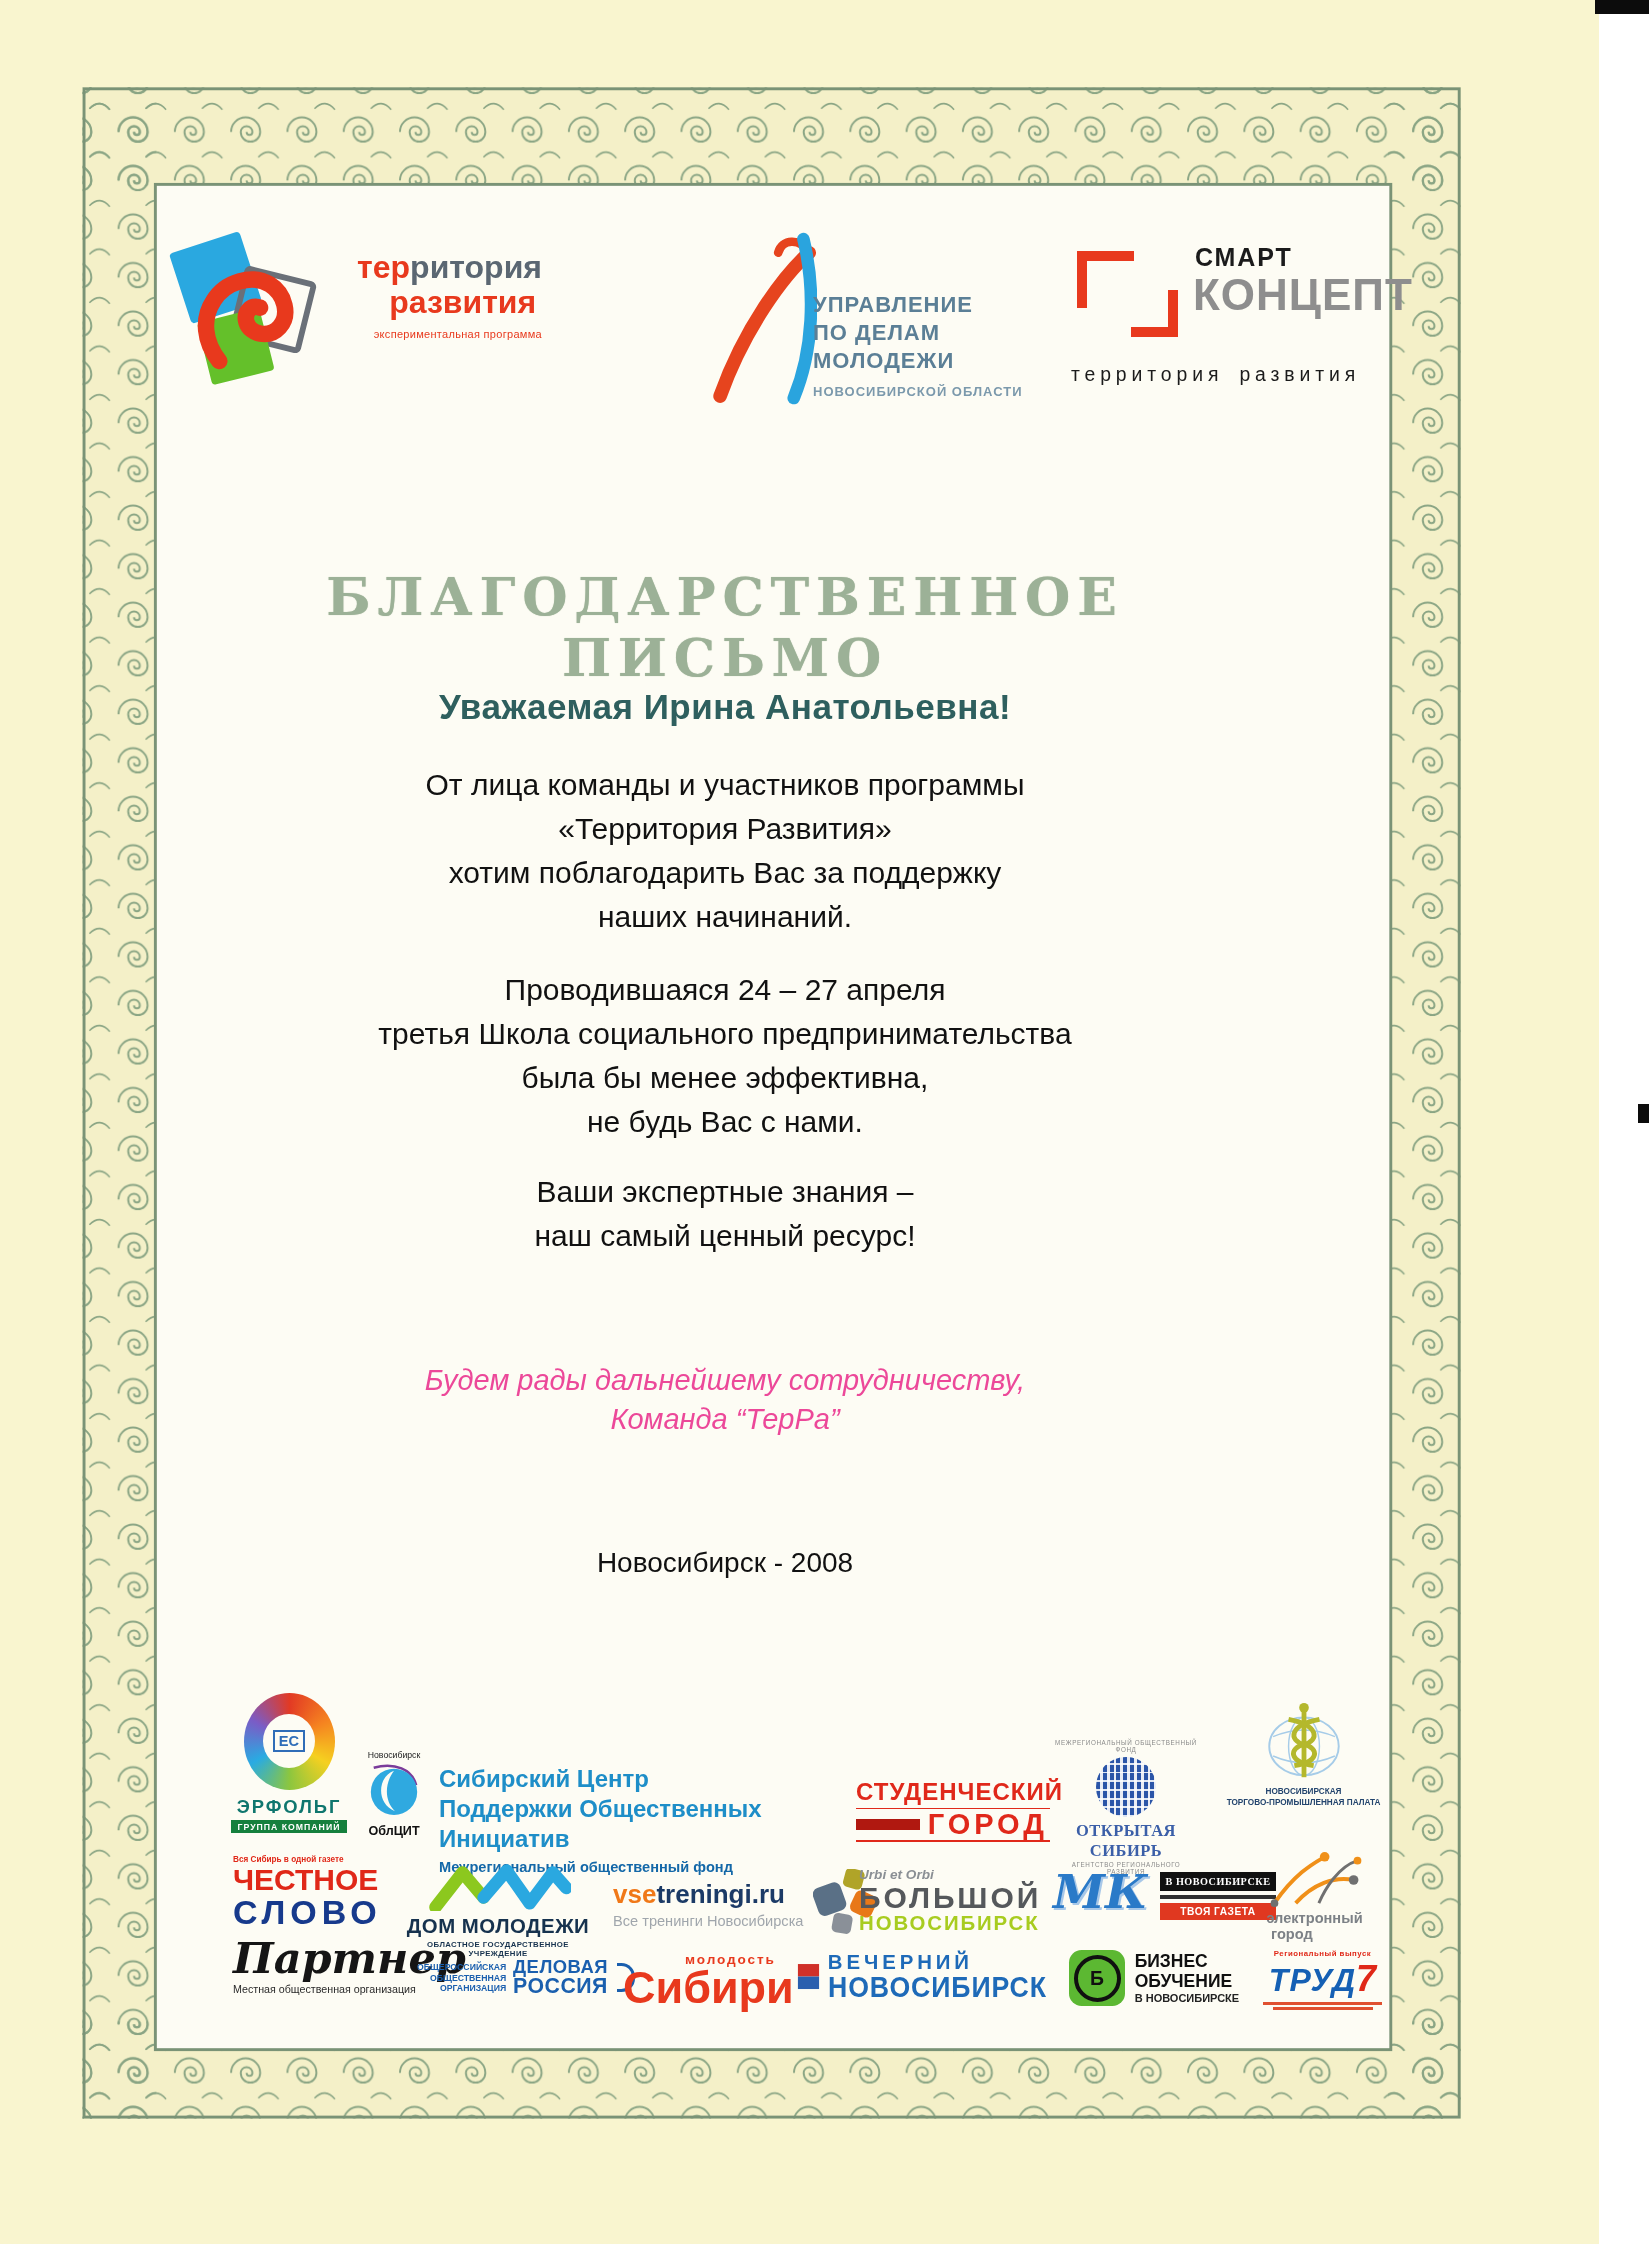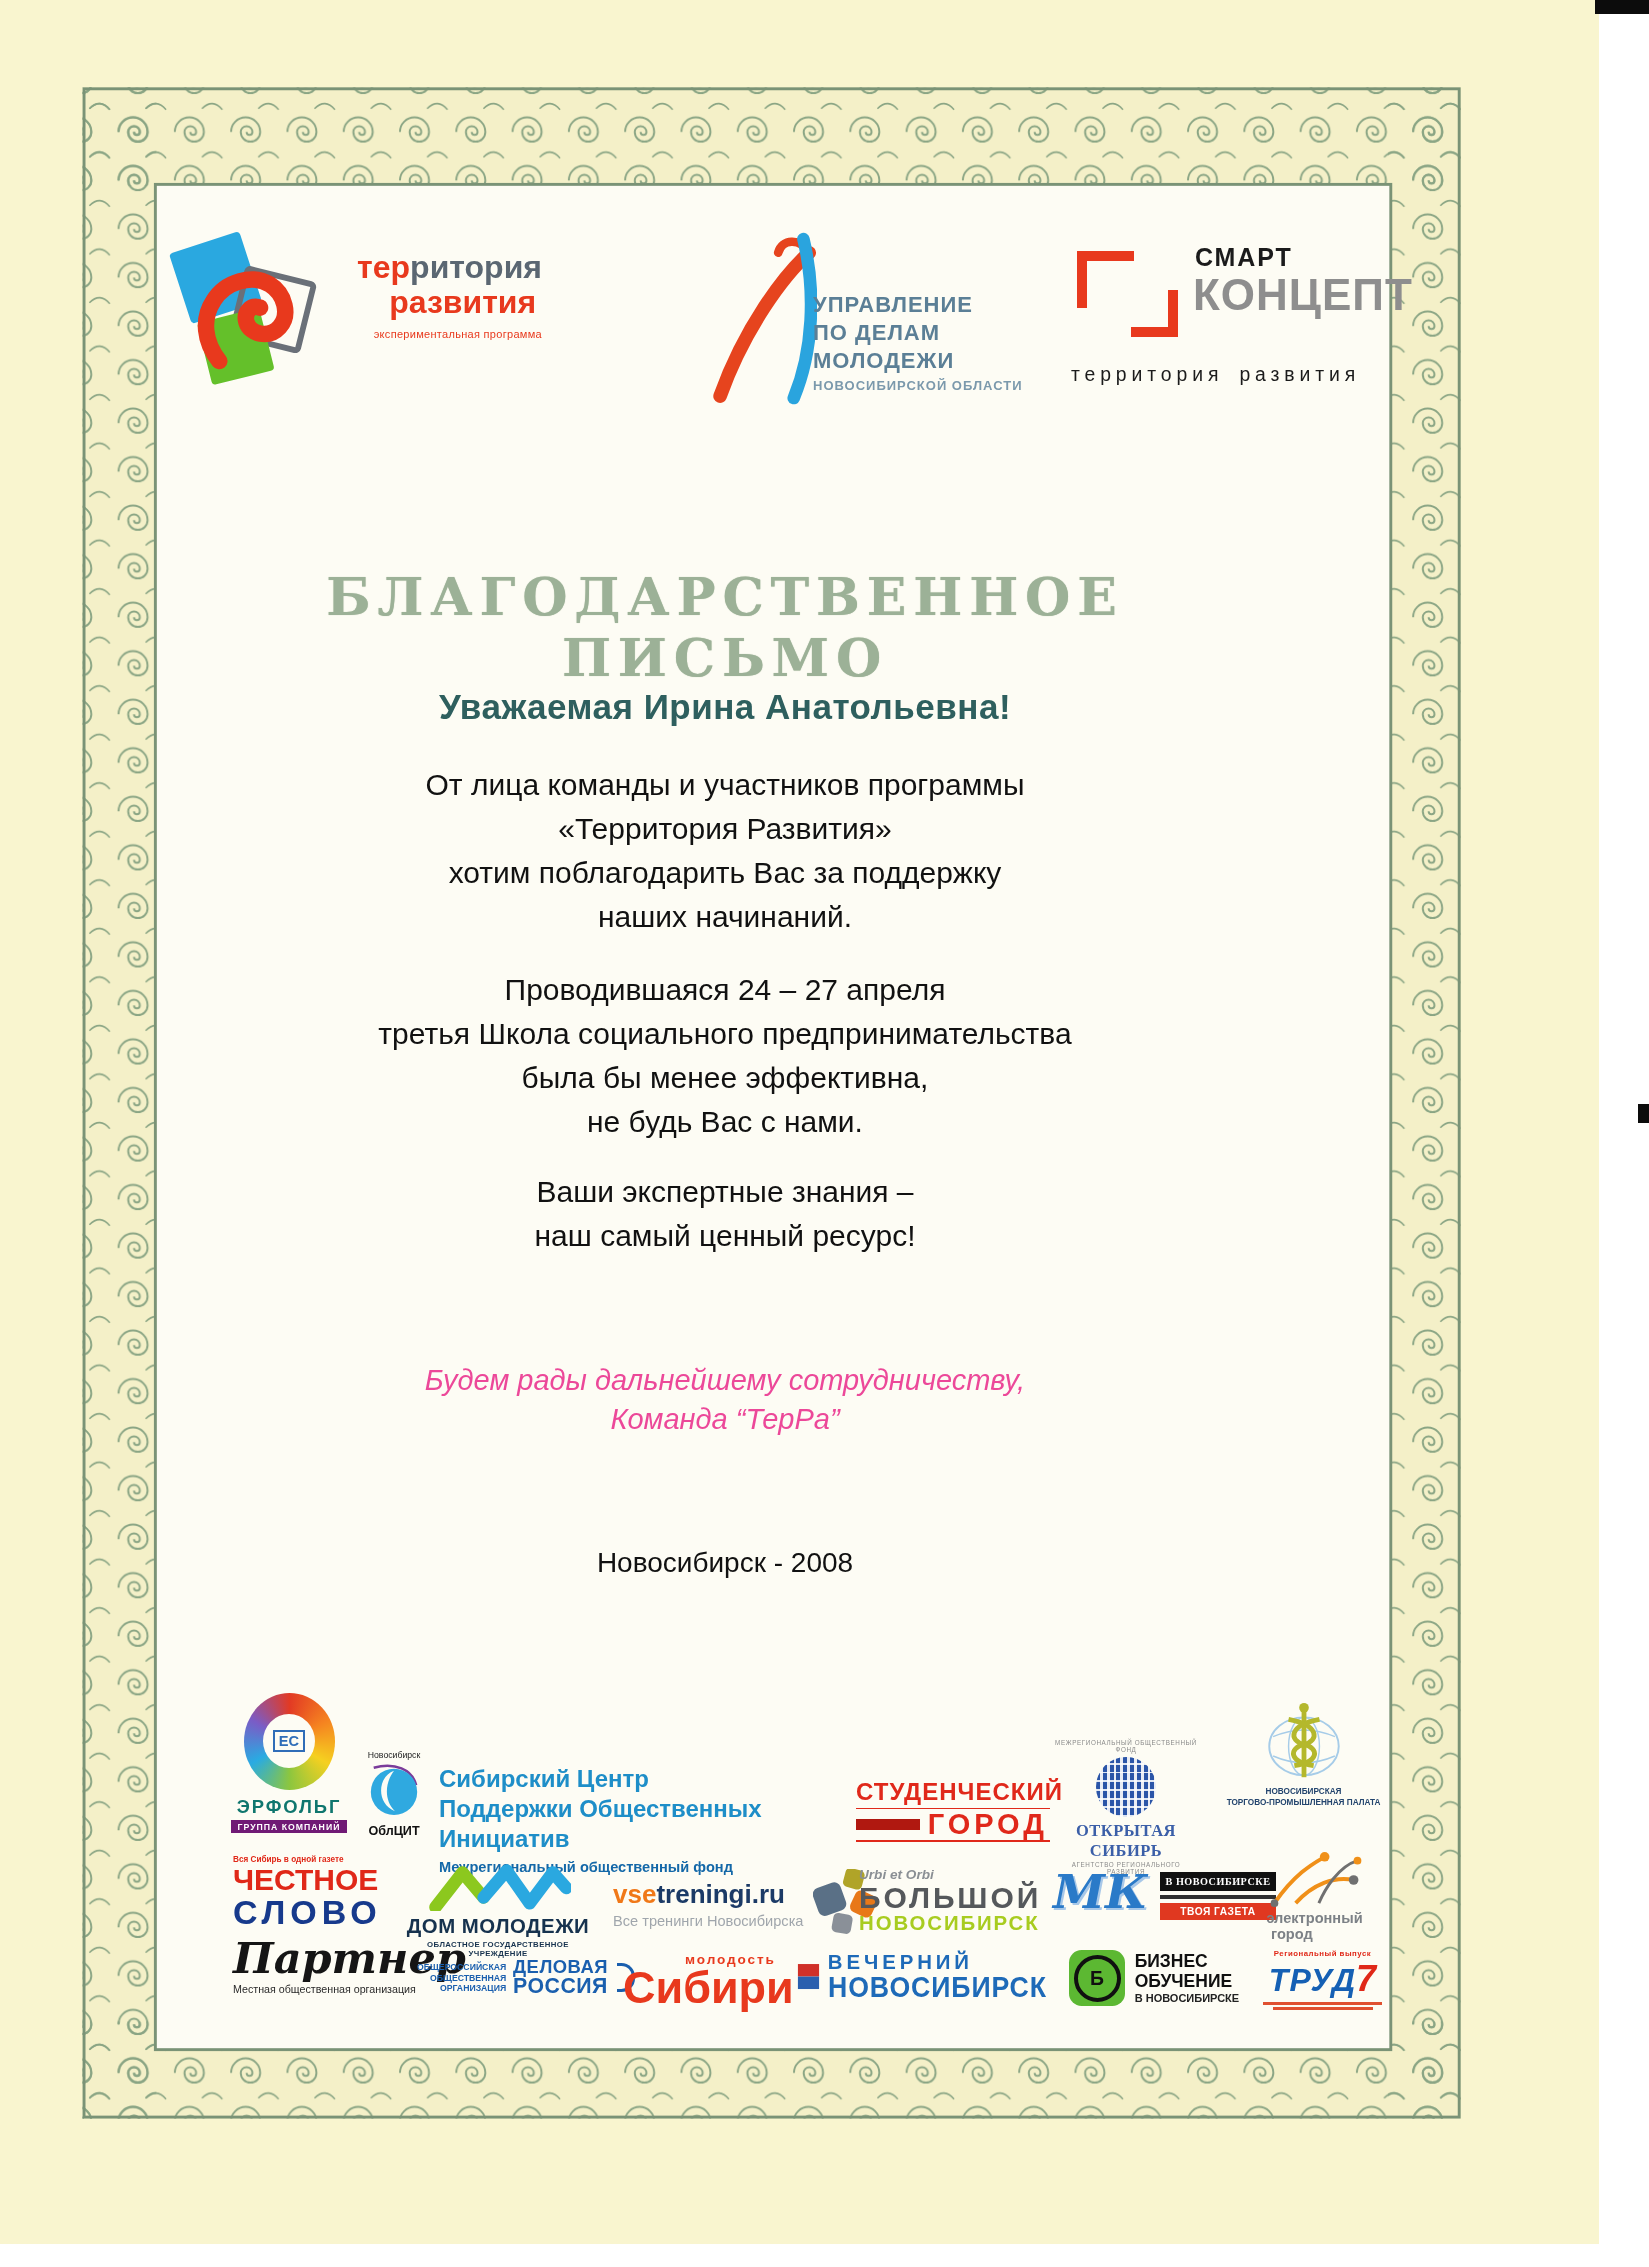--- a/index.html
+++ b/index.html
@@ -21,40 +21,40 @@
   #closing div{font-size:29px;line-height:39px;color:#ec4899;}
   #cityyear{top:1547px;font-size:28px;color:#111;}
   
   .terra-text{text-align:right;width:204px;}
   .terra-text .l1{font-size:32px;font-weight:600;line-height:35px;}
   .terra-text .l2{font-size:32px;font-weight:600;line-height:35px;color:#e8391d;margin-right:5.8px;}
   .terra-text .sub{font-size:11px;color:#e8391d;margin-top:7.8px;letter-spacing:0.3px;}
   .t-red{color:#e8391d;margin-left:16px;} .t-slate{color:#5b6772;}
   .udm-text div{color:#5b7f96;font-weight:bold;}
   .udm-text .l1,.udm-text .l2{font-size:22px;letter-spacing:1px;line-height:28px;}
-  .udm-text .l3{font-size:13px;letter-spacing:1px;color:#7b99ac;margin-top:3px;}
+  .udm-text .l3{font-size:13px;letter-spacing:1px;color:#7b99ac;margin-top:9px;}
   .smart .br1{position:absolute;left:7.8px;top:9.7px;width:47px;height:47px;
       border-left:10.7px solid #e8391d;border-top:10.7px solid #e8391d;}
   .smart .br2{position:absolute;left:62px;top:49px;width:37px;height:37px;
       border-right:10.7px solid #e8391d;border-bottom:10.7px solid #e8391d;}
   .smart .l1{position:absolute;left:126px;top:1.9px;font-size:25px;font-weight:bold;color:#1b1b1b;letter-spacing:1.9px;}
   .smart .l2{position:absolute;left:124px;top:29px;font-size:44px;font-weight:800;color:#8e8e8e;letter-spacing:1px;}
   .smart .l3{position:absolute;left:1.9px;top:122px;width:301px;font-size:19.4px;color:#1b1b1b;
              letter-spacing:4.9px;word-spacing:5.8px;white-space:nowrap;}
   
   .sp{position:absolute;}
   .ctr{text-align:center;}
   
   .erf-ring{width:91px;height:97px;border-radius:50%;margin:0 auto;position:relative;
      background:conic-gradient(#e23a24,#f58220,#f5d020,#8cc63f,#29abe2,#7a5cc6,#e23a24);}
   .erf-ring .in{position:absolute;left:19.4px;top:21.3px;width:52px;height:54px;border-radius:50%;
      background:#fdfcf4;display:flex;align-items:center;justify-content:center;}
   .erf-ec{border:2.9px solid #2f6db8;color:#2f6db8;font-size:14.6px;font-weight:900;padding:1px 3.9px;}
   .erf-name{color:#0f766e;font-weight:900;font-size:18.4px;letter-spacing:1.9px;margin-top:5.8px;}
-  .erf-bar{background:#701a75;color:#fff;font-size:8.7px;font-weight:bold;letter-spacing:1px;
+  .erf-bar{background:#15803d;color:#fff;font-size:8.7px;font-weight:bold;letter-spacing:1px;
      padding:1.9px 2.9px;margin-top:1.9px;}
   
   .obl-top{font-size:8.7px;color:#222;} .obl-name{font-size:12.6px;font-weight:800;color:#111;margin-top:1.9px;}
   
   .sibc .l1,.sibc .l2{font-size:24px;font-weight:800;color:#1e8ec8;line-height:30px;}
   .sibc .l3{font-size:14.6px;font-weight:bold;color:#1468a8;margin-top:4.9px;}
   
   .stud .l1{font-size:24px;font-weight:900;color:#e0281a;letter-spacing:1px;}
   .stud .row{display:flex;align-items:center;gap:7.8px;border-top:1.9px solid #e0281a;
      border-bottom:2.9px solid #e0281a;padding:1px 0;margin-top:1.9px;}

